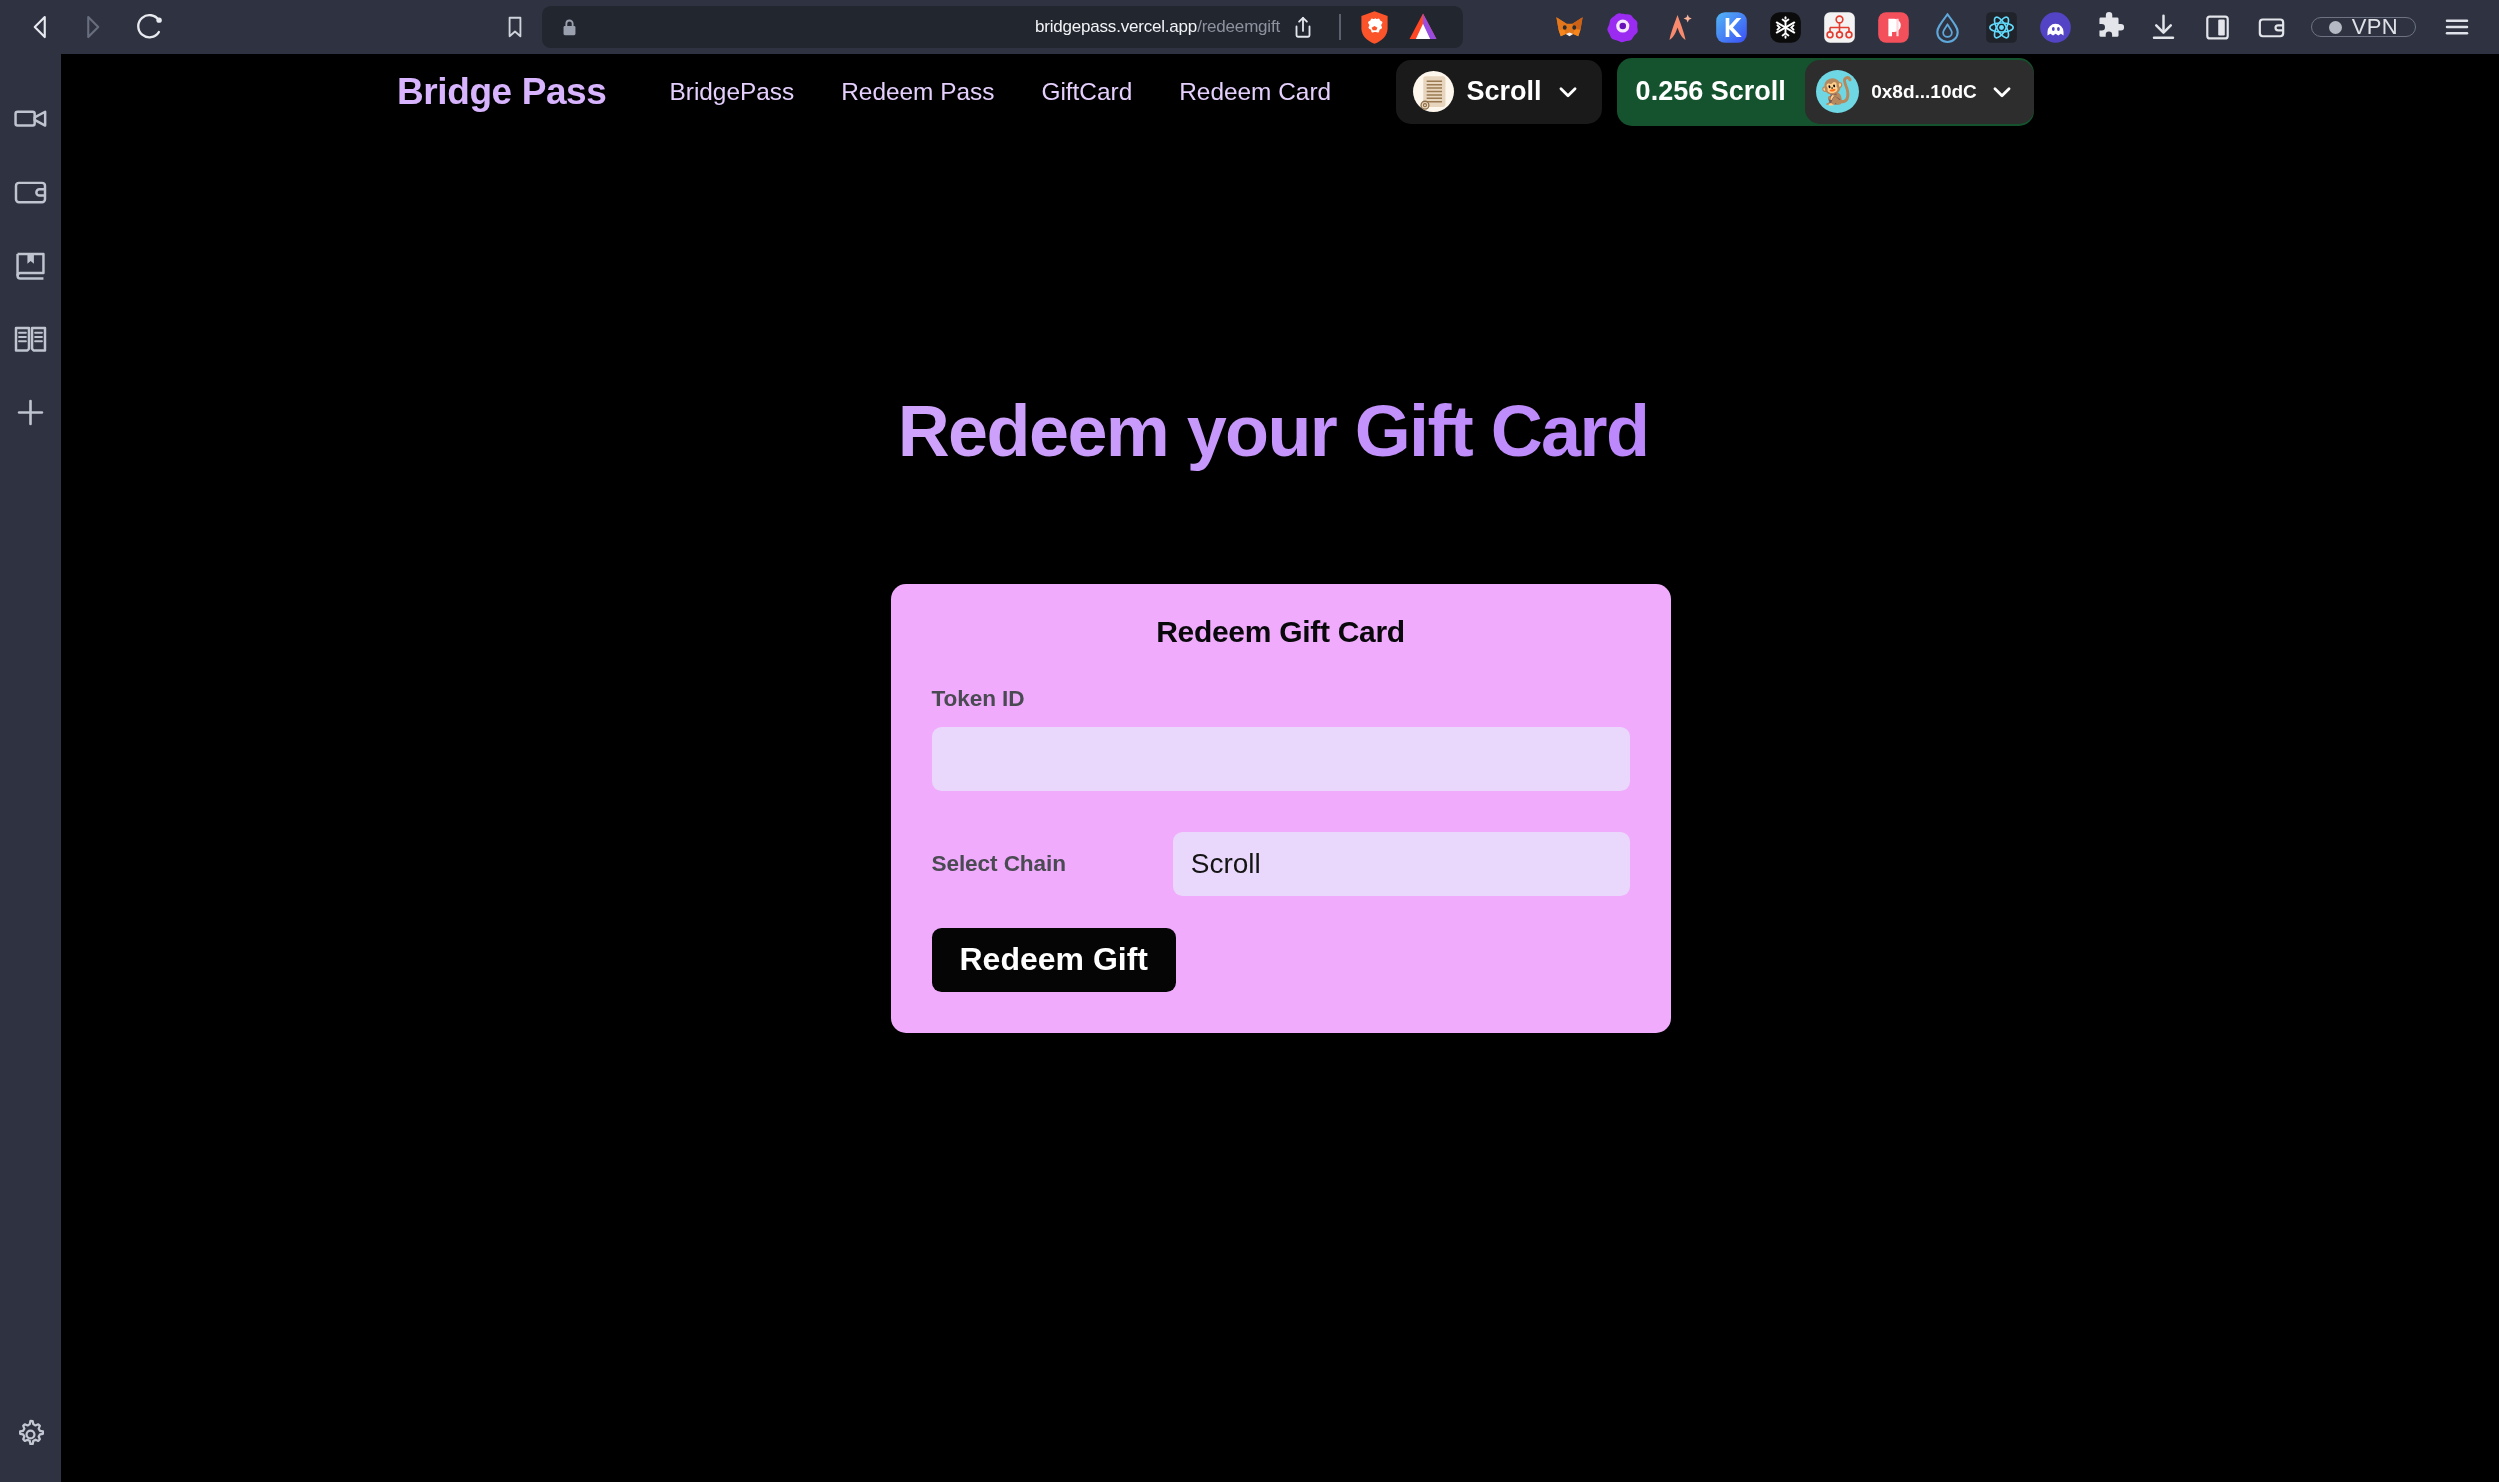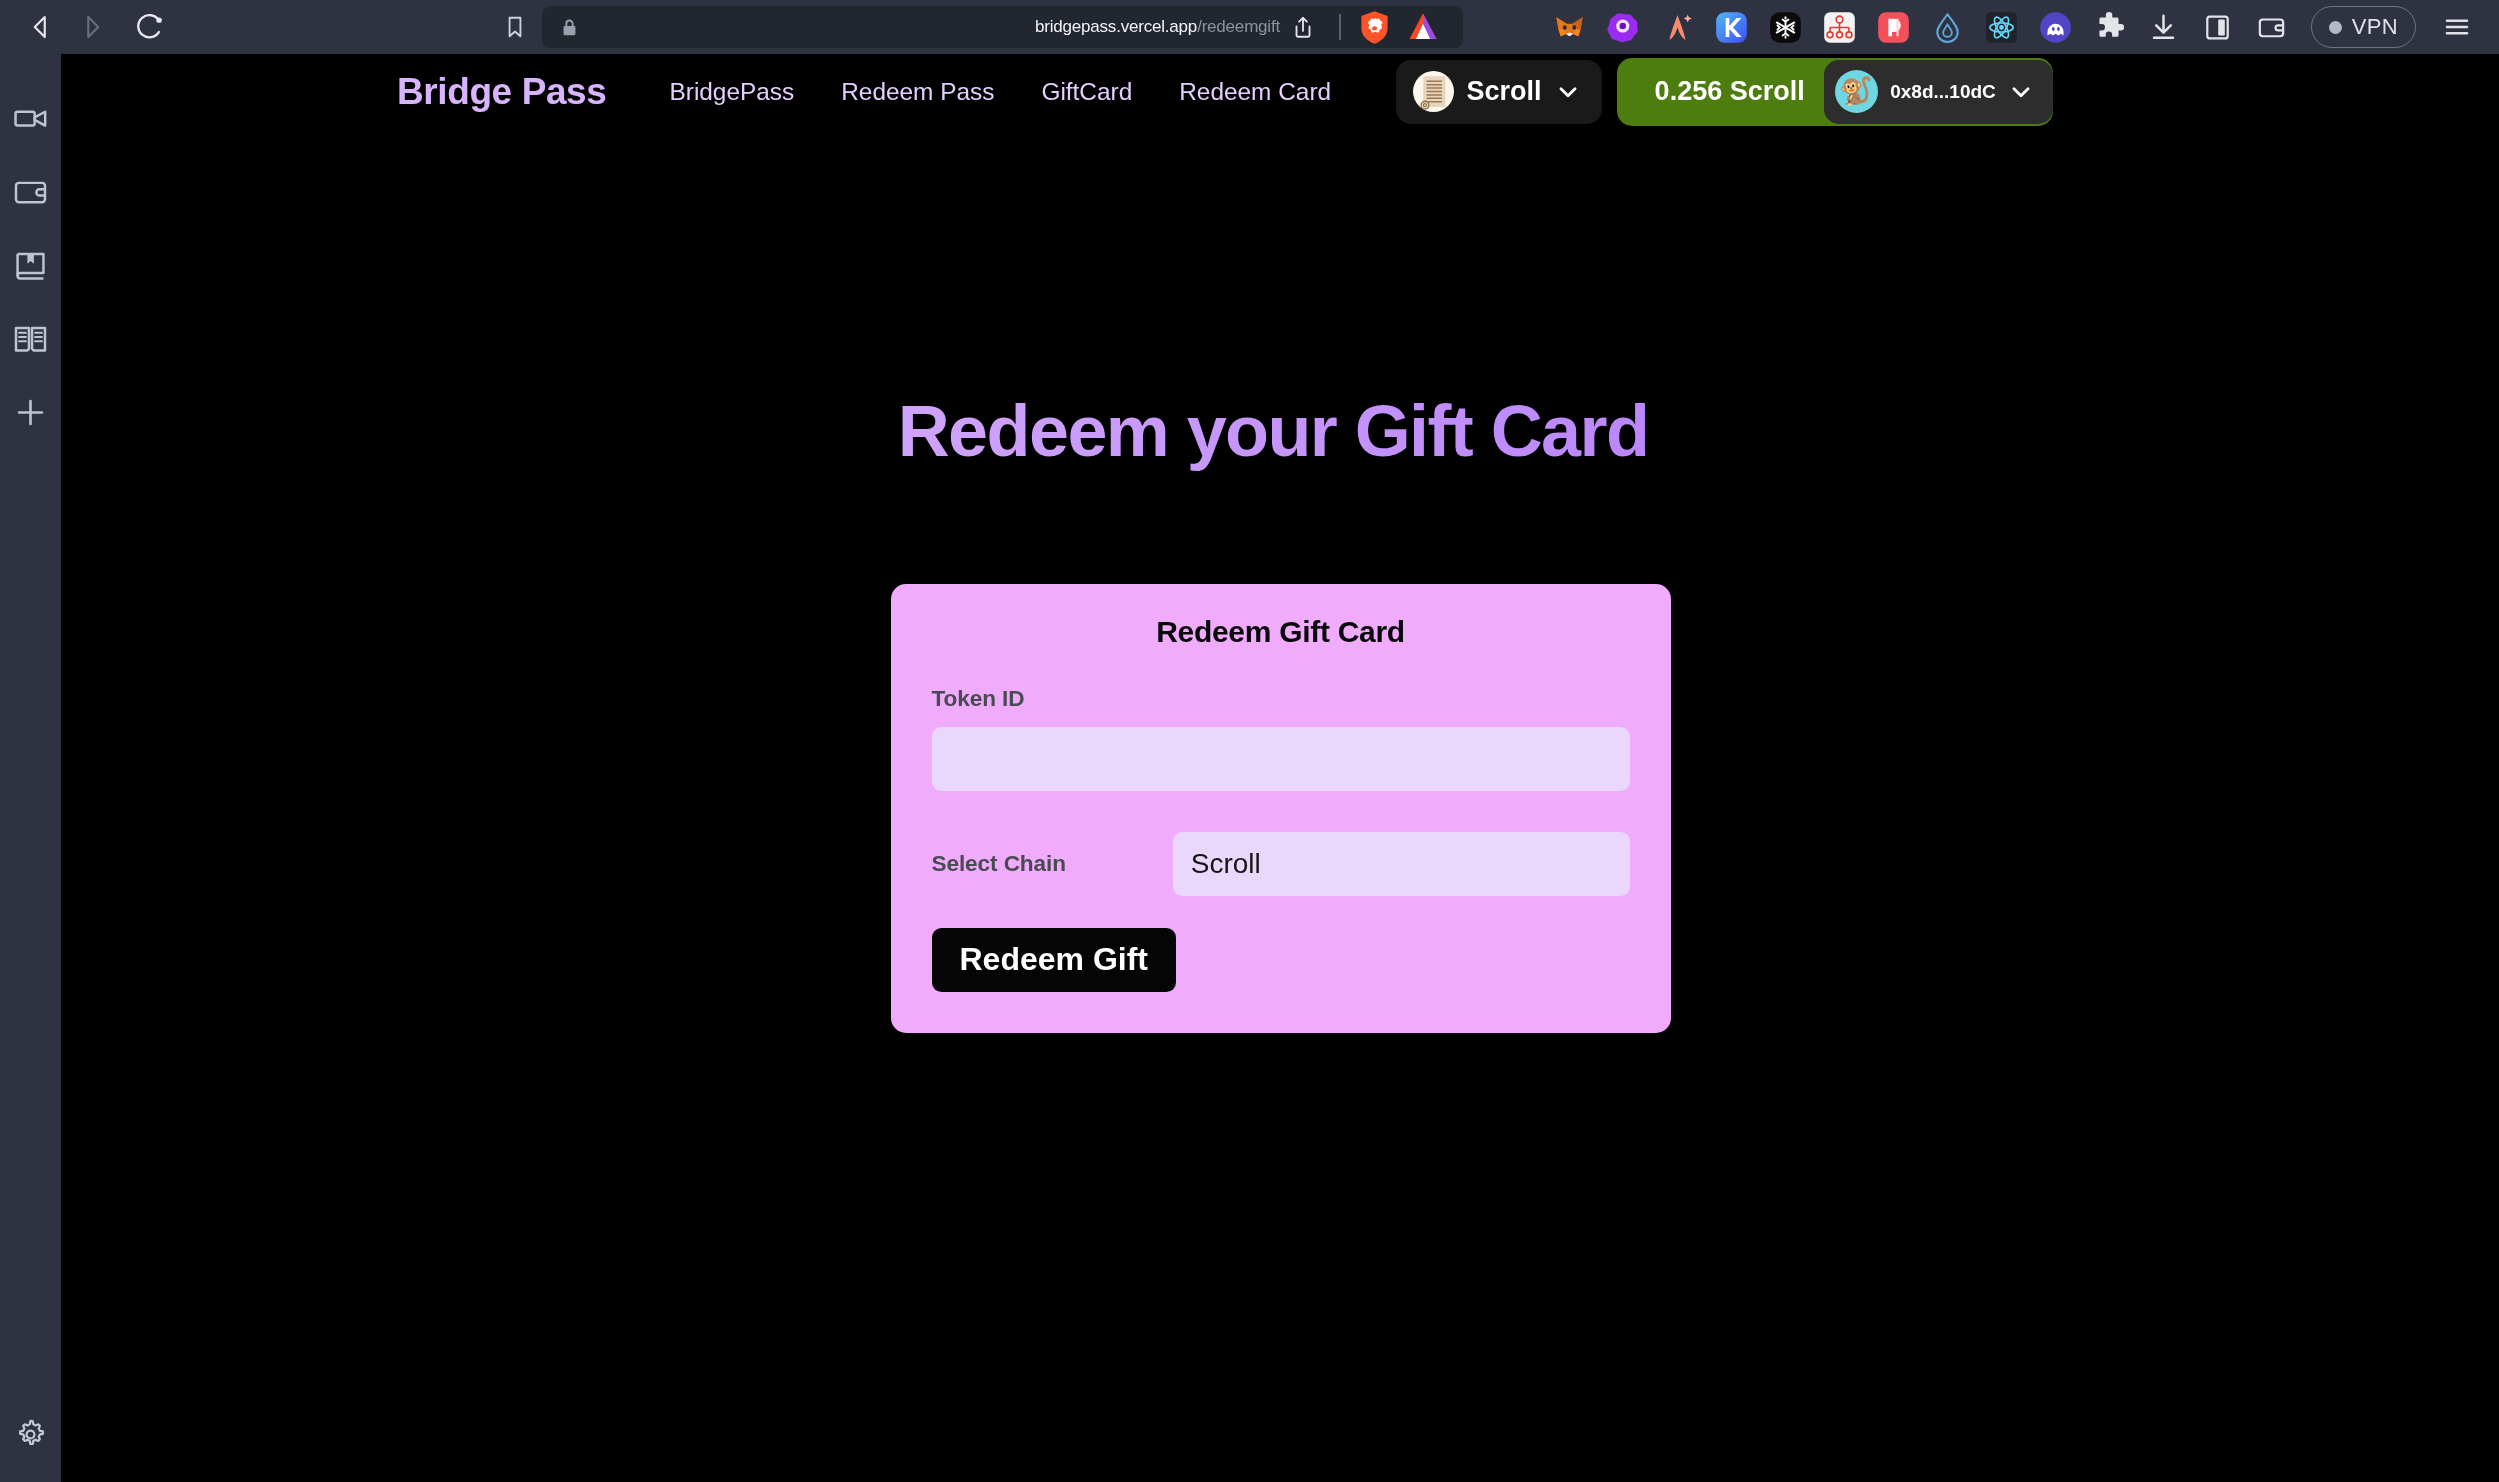--- a/index.html
+++ b/index.html
@@ -48,21 +48,21 @@
   .vdivide { width:1.7px; height:26px; background:#5a606e; margin:0 12.2px; }
   #brave-shield { width:42px; height:42px; display:flex; align-items:center; justify-content:center; }
   #bat-btn { width:45px; height:42px; display:flex; align-items:center; justify-content:center; margin-left:5.2px;}
 
   #ext-tray { display:flex; align-items:center; gap:0; margin-left:80px; }
   .ext { width:54px; height:49px; display:flex; align-items:center; justify-content:center; }
   .ext-img { width:35px; height:35px; display:block; }
   #vpn-pill {
     display:flex; align-items:center; gap:9.6px;
     border:1.7px solid #6d7382; border-radius:22.6px;
-    height:42px; padding:0 17.4px; margin-left:12.2px;
+    height:20px; padding:0 17.4px; margin-left:12.2px;
   }
   #vpn-dot { width:13px; height:13px; border-radius:50%; background:#b5b9c4; }
   #vpn-label { font-size:22px; color:#dfe1e7; letter-spacing:0.3px; }
   #hamburger { width:54px; height:49px; display:flex; align-items:center; justify-content:center; margin-left:14px;}
 
   
   #body-row { flex:1 1 auto; display:flex; min-height:0; }
 
   #sidebar {
     width:61px; flex:0 0 61px;
@@ -104,22 +104,22 @@
   #chain-logo {
     width:41px; height:41px; border-radius:50%;
     background:#fdf6ec;
     display:flex; align-items:center; justify-content:center;
     overflow:hidden; flex:0 0 41px;
   }
   #chain-name { font-size:27px; font-weight:bold; color:#ffffff; }
 
   #account-group {
     display:flex; align-items:center;
-    background:#4d7c0f; border-radius:15px;
-    height:68px; padding-left:38px;
+    background:#14532d; border-radius:15px;
+    height:68px; padding-left:19px;
   }
   #balance { font-size:27px; font-weight:bold; color:#ffffff; padding-right:19px; white-space:nowrap; }
   #account-btn {
     display:flex; align-items:center; gap:12.2px;
     background:#2d2d2d; border-radius:15px;
     height:64px; padding:0 19px 0 11.3px;
   }
   #avatar {
     width:43px; height:43px; border-radius:50%;
     background:#6fd6e3;

